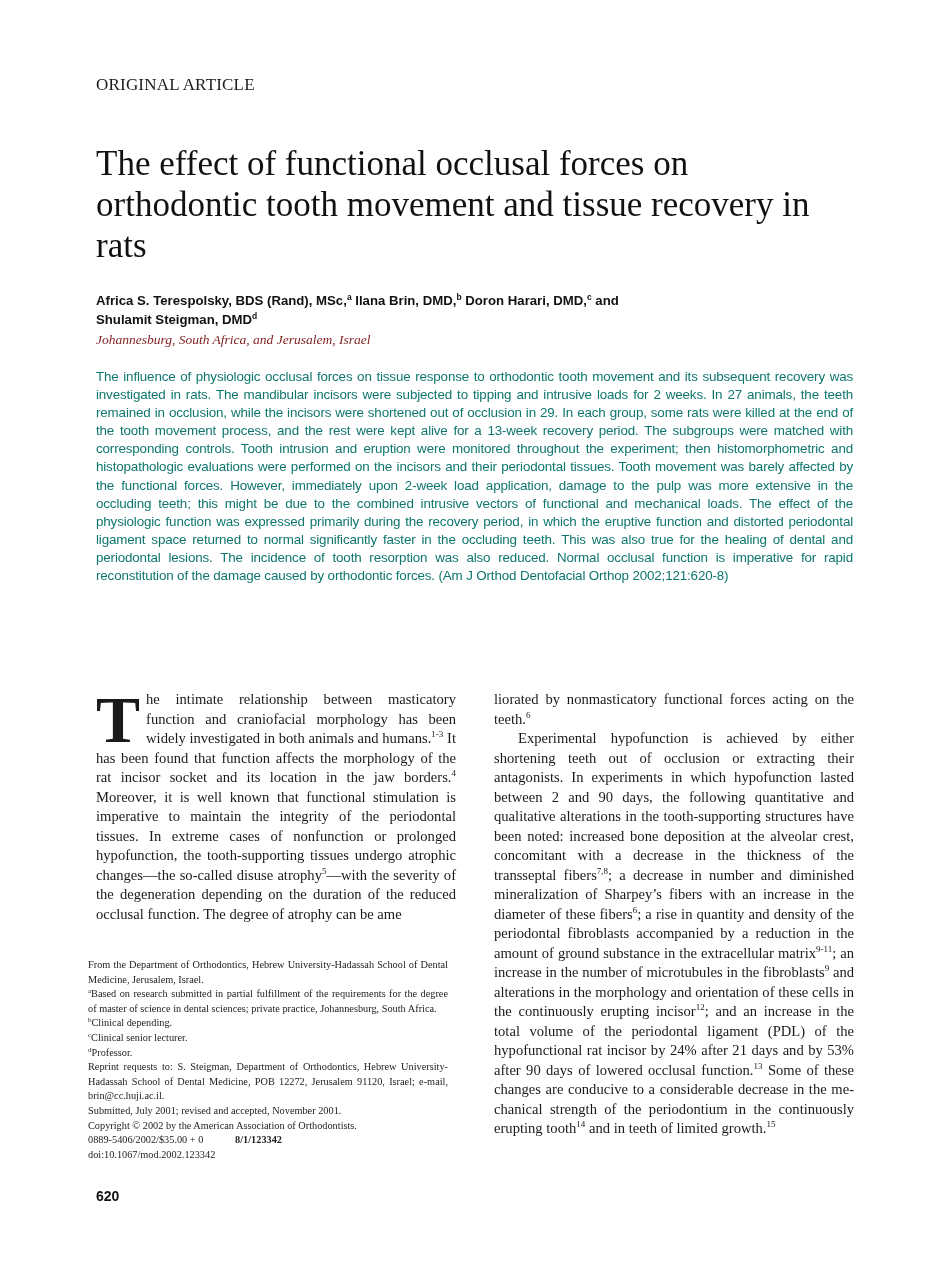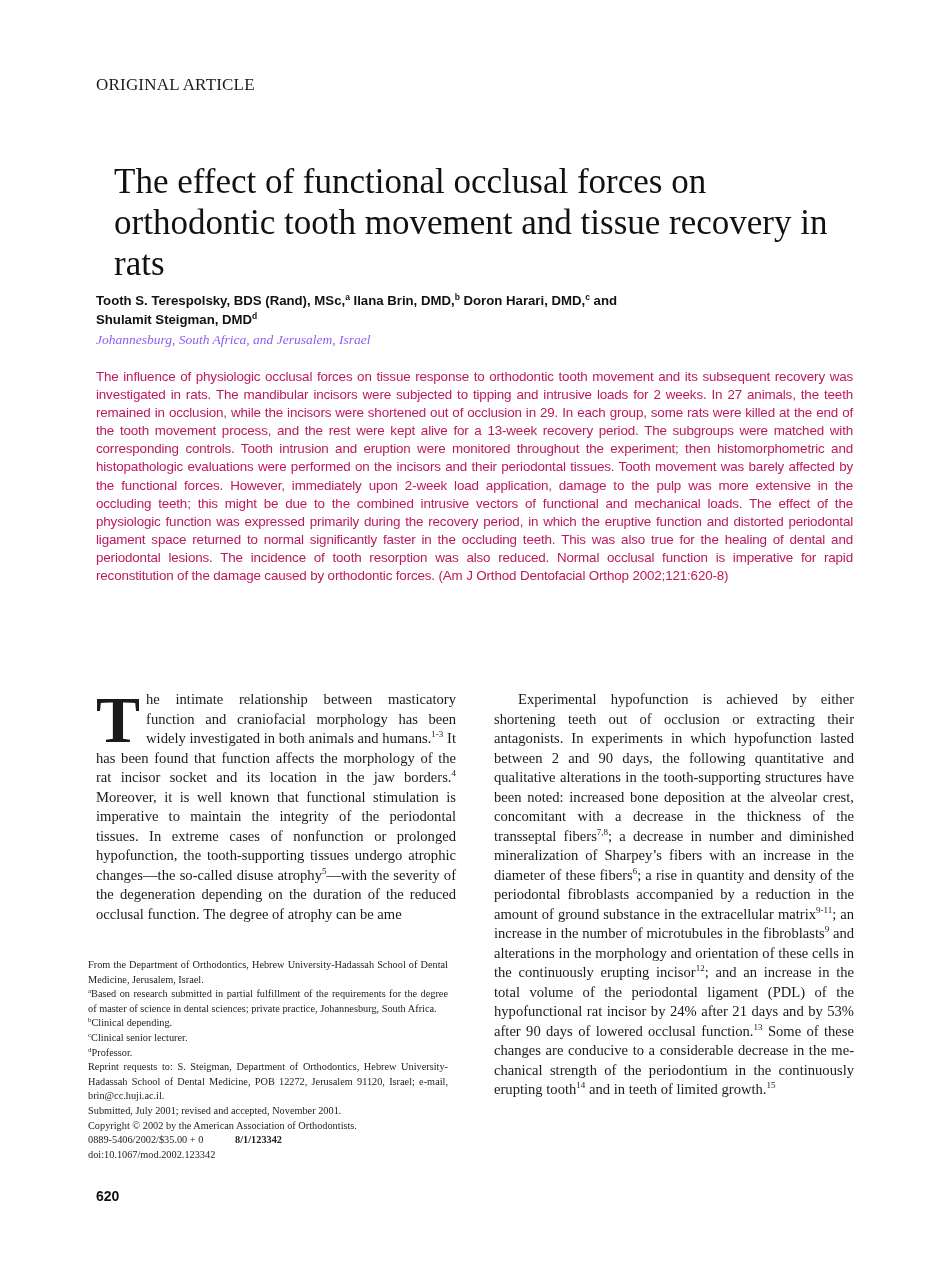--- a/index.html
+++ b/index.html
@@ -1,23 +1,23 @@
 <!DOCTYPE html>
 <html><head>
 <meta charset="utf-8">
 <style>
   html, body { margin: 0; padding: 0; background: #ffffff; }
   body { width: 950px; height: 1274px; position: relative; overflow: hidden; color: #1a1a1a; }
   .page { position: absolute; left: 0; top: 0; width: 950px; height: 912px; }
   .section-label { position: absolute; left: 96px; top: 75px; font-family: "Liberation Serif", serif; font-size: 17px; letter-spacing: 0.2px; color: #1a1a1a; }
-  .title { position: absolute; left: 96px; top: 143px; width: 720px; font-family: "Liberation Serif", serif; font-size: 35px; line-height: 41px; color: #111; font-weight: normal; margin: 18px; }
+  .title { position: absolute; left: 96px; top: 143px; width: 720px; font-family: "Liberation Serif", serif; font-size: 35px; line-height: 41px; color: #111; font-weight: normal; margin: 0; }
   .authors { position: absolute; left: 96px; top: 291px; width: 700px; font-family: "Liberation Sans", sans-serif; font-weight: bold; font-size: 13.2px; line-height: 19px; color: #111; }
   .authors sup { font-size: 8.5px; font-weight: bold; line-height: 0; vertical-align: 5px; }
-  .location { position: absolute; left: 96px; top: 332px; font-family: "Liberation Serif", serif; font-style: italic; font-size: 13.5px; color: #8b5cf6; }
-  .abstract { position: absolute; left: 96px; top: 368px; width: 757px; font-family: "Liberation Sans", sans-serif; font-size: 13.4px; line-height: 18.1px; text-align: justify; color: #be185d; letter-spacing: -0.15px; }
+  .location { position: absolute; left: 96px; top: 332px; font-family: "Liberation Serif", serif; font-style: italic; font-size: 13.5px; color: #7f1d1d; }
+  .abstract { position: absolute; left: 96px; top: 368px; width: 757px; font-family: "Liberation Sans", sans-serif; font-size: 13.4px; line-height: 18.1px; text-align: justify; color: #0f766e; letter-spacing: -0.15px; }
   .col { position: absolute; top: 690px; width: 360px; font-family: "Liberation Serif", serif; font-size: 14.6px; line-height: 19.5px; text-align: justify; color: #1a1a1a; hyphens: manual; }
   .col-left { left: 96px; }
   .col-right { left: 494px; }
   .col p { margin: 0; }
   .col .indent { text-indent: 24px; }
   .col sup { font-size: 9px; line-height: 0; vertical-align: 6px; }
   .dropcap { float: left; font-family: "Liberation Serif", serif; font-weight: bold; font-size: 66px; line-height: 52px; margin: 2px 6px 0 0; padding-top: 2px; }
   .footnotes { position: absolute; left: 88px; top: 958px; width: 360px; font-family: "Liberation Serif", serif; font-size: 10.3px; line-height: 14.6px; text-align: justify; color: #222; }
   .footnotes div { margin: 0; }
   .footnotes sup { font-size: 7px; line-height: 0; vertical-align: 4px; }
@@ -27,21 +27,21 @@
 </head>
 <body>
 
 <div class="page">
 
   <div class="section-label">ORIGINAL ARTICLE</div>
 
   <h1 class="title">The effect of functional occlusal forces on orthodontic tooth movement and tissue recovery in rats</h1>
 
   <div class="authors">
-    <span>Tooth S. Terespolsky, BDS (Rand), MSc,</span><sup>a</sup>
+    <span>Africa S. Terespolsky, BDS (Rand), MSc,</span><sup>a</sup>
     <span>Ilana Brin, DMD,</span><sup>b</sup>
     <span>Doron Harari, DMD,</span><sup>c</sup>
     <span>and</span><br>
     <span>Shulamit Steigman, DMD</span><sup>d</sup>
   </div>
 
   <div class="location">Johannesburg, South Africa, and Jerusalem, Israel</div>
 
   <div class="abstract">The influence of physiologic occlusal forces on tissue response to orthodontic tooth movement and its subsequent recovery was investigated in rats. The mandibular incisors were subjected to tipping and intrusive loads for 2 weeks. In 27 animals, the teeth remained in occlusion, while the incisors were shortened out of occlusion in 29. In each group, some rats were killed at the end of the tooth movement process, and the rest were kept alive for a 13-week recovery period. The subgroups were matched with corresponding controls. Tooth intrusion and eruption were monitored throughout the experiment; then histomorphometric and histopathologic evaluations were performed on the incisors and their periodontal tissues. Tooth movement was barely affected by the functional forces. However, immediately upon 2-week load application, damage to the pulp was more extensive in the occluding teeth; this might be due to the combined intrusive vectors of functional and mechanical loads. The effect of the physiologic function was expressed primarily during the recovery period, in which the eruptive function and distorted periodontal ligament space returned to normal significantly faster in the occluding teeth. This was also true for the healing of dental and periodontal lesions. The incidence of tooth resorption was also reduced. Normal occlusal function is imperative for rapid reconstitution of the damage caused by orthodontic forces.  (Am J Orthod Dentofacial Orthop 2002;121:620-8)</div>
 
@@ -58,16 +58,17 @@
     <div>Reprint requests to: S. Steigman, Department of Orthodontics, Hebrew Uni­versity-Hadassah School of Dental Medicine, POB 12272, Jerusalem 91120, Israel; e-mail, brin@cc.huji.ac.il.</div>
     <div>Submitted, July 2001; revised and accepted, November 2001.</div>
     <div>Copyright © 2002 by the American Association of Orthodontists.</div>
     <div><span>0889-5406/2002/$35.00 + 0</span>&nbsp;&nbsp;&nbsp;<span class="bold">8/1/123342</span></div>
     <div>doi:10.1067/mod.2002.123342</div>
   </div>
 
   <div class="page-number">620</div>
 
   <div class="col col-right">
+    <p><span>liorated by nonmasticatory functional forces acting on the teeth.</span><sup>6</sup></p>
     <p class="indent"><span>Experimental hypofunction is achieved by either shortening teeth out of occlusion or extracting their antagonists. In experiments in which hypofunction lasted between 2 and 90 days, the following quantita­tive and qualitative alterations in the tooth-supporting structures have been noted: increased bone deposition at the alveolar crest, concomitant with a decrease in the thickness of the transseptal fibers</span><sup>7,8</sup><span>; a decrease in number and diminished mineralization of Sharpey’s fibers with an increase in the diameter of these fibers</span><sup>6</sup><span>; a rise in quantity and density of the periodontal fibro­blasts accompanied by a reduction in the amount of ground substance in the extracellular matrix</span><sup>9-11</sup><span>; an increase in the number of microtubules in the fibro­blasts</span><sup>9</sup><span> and alterations in the morphology and orienta­tion of these cells in the continuously erupting inci­sor</span><sup>12</sup><span>; and an increase in the total volume of the periodontal ligament (PDL) of the hypofunctional rat incisor by 24% after 21 days and by 53% after 90 days of lowered occlusal function.</span><sup>13</sup><span> Some of these changes are conducive to a considerable decrease in the me­chanical strength of the periodontium in the continu­ously erupting tooth</span><sup>14</sup><span> and in teeth of limited growth.</span><sup>15</sup></p>
   </div>
 
 </div>
 
 </body></html>

